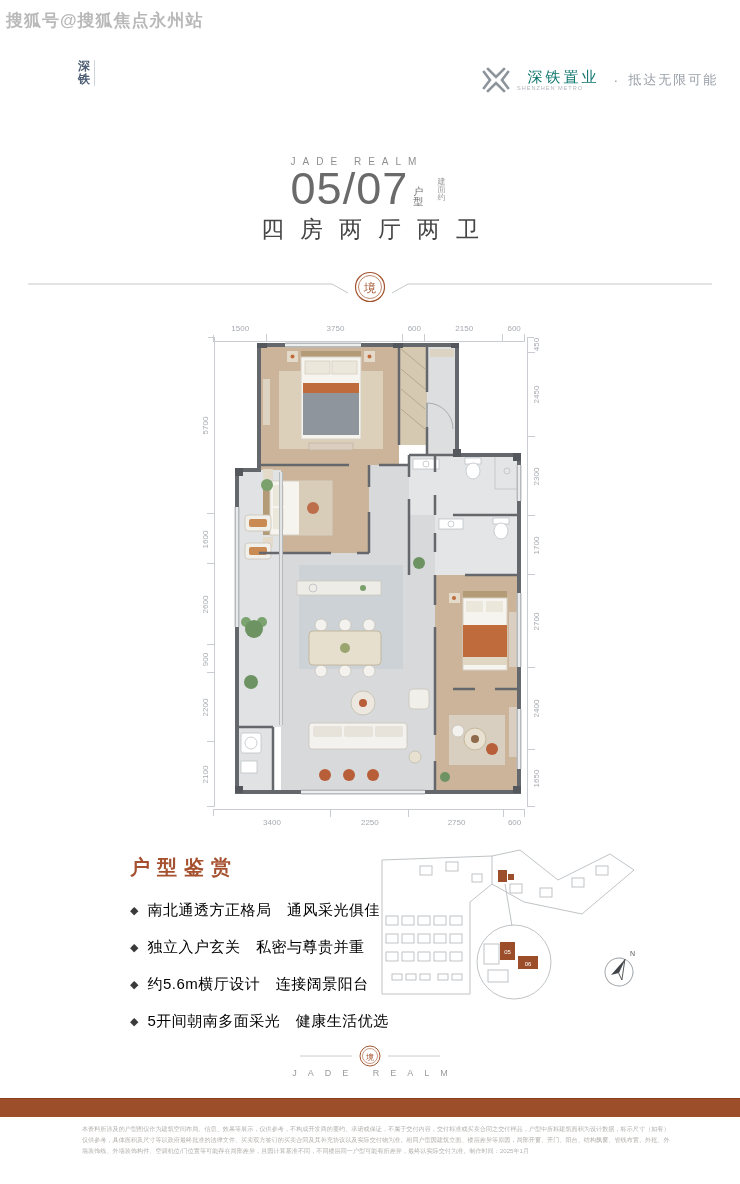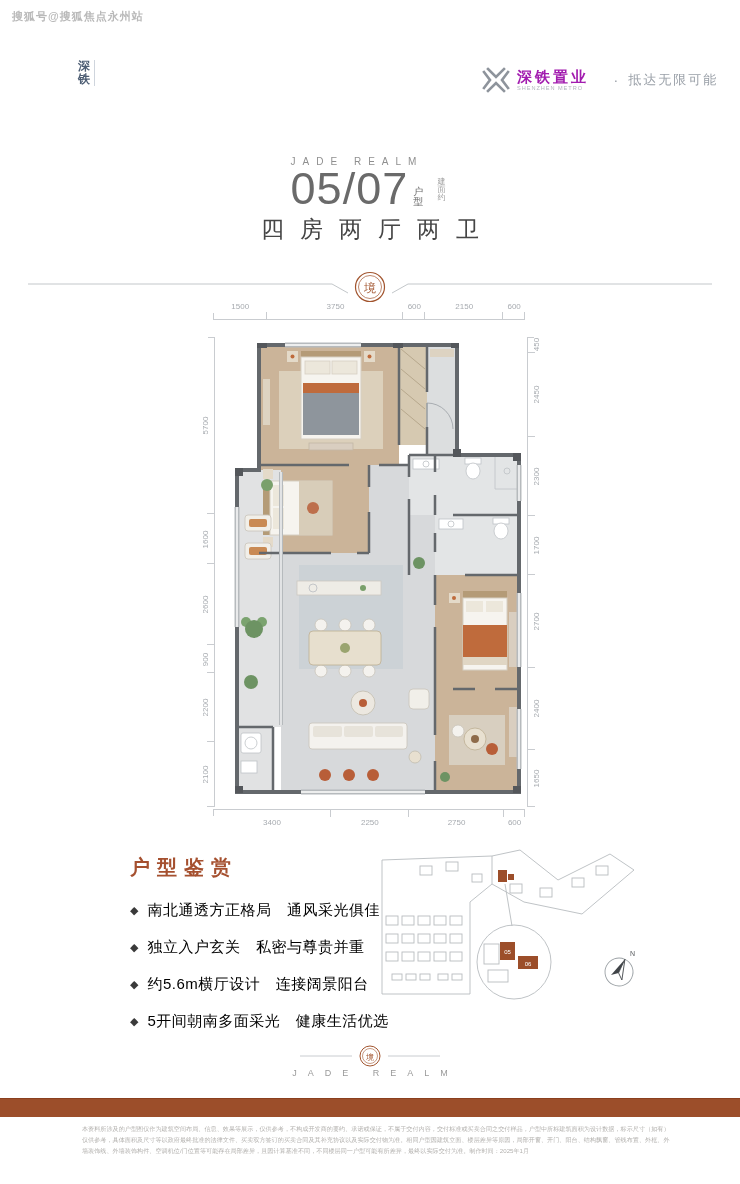--- a/index.html
+++ b/index.html
@@ -1,35 +1,35 @@
 <!DOCTYPE html>
 <html><head>
 <meta charset="utf-8">
 <style>
   html,body{margin:0;padding:0;background:#ffffff;}
   .page{position:relative;width:740px;height:1184px;background:#fff;overflow:hidden;
         font-family:"Liberation Sans",sans-serif;}
 
   
-  .watermark{position:absolute;left:12px;top:9px;font-size:11px;font-weight:bold;
+  .watermark{position:absolute;left:6px;top:9px;font-size:17px;font-weight:bold;
              color:#b9b9b9;letter-spacing:1px;text-shadow:0 0 1px #fff;text-align:right;}
 
   
   .logo{position:absolute;left:78px;top:54px;display:flex;align-items:flex-start;}
   .logo-prefix{display:flex;flex-direction:column;margin-top:6px;margin-right:5px;
                border-right:1px solid #cfd5dd;padding-right:4px;}
   .logo-prefix span{font-family:"DejaVu Serif",serif;font-size:12px;line-height:13px;
                     color:#4e5e74;font-weight:bold;}
   .logo-name{font-family:"DejaVu Serif",serif;font-size:38px;line-height:40px;
              color:#4e5e74;font-weight:600;letter-spacing:2px;}
 
   
   .developer{position:absolute;left:482px;top:66px;display:flex;align-items:center;}
   .dev-text{margin-left:7px;}
-  .dev-name{font-size:15px;font-weight:bold;color:#a21caf;letter-spacing:3px;line-height:16px;}
+  .dev-name{font-size:15px;font-weight:normal;color:#0f766e;letter-spacing:3px;line-height:16px;text-align:right;}
   .dev-en{font-size:7px;color:#b2b7bd;letter-spacing:1.2px;transform:scale(.8);transform-origin:0 0;}
   .dev-dot{margin:0 10px 0 14px;color:#9aa0a8;font-size:14px;}
   .dev-slogan{font-size:13px;color:#9aa0a8;letter-spacing:2px;}
 
   
   .headline{position:absolute;left:0;top:156px;width:740px;display:flex;
             justify-content:center;align-items:flex-end;}
   .hl-left{display:flex;flex-direction:column;}
   .hl-en{font-size:10px;letter-spacing:7px;color:#8f8f8f;margin-bottom:3px;}
   .hl-unit-row{display:flex;align-items:flex-end;}
@@ -131,21 +131,21 @@
   <div class="hl-rooms">四房两厅两卫</div>
 
   <svg class="divider-svg" width="740" height="46" viewBox="0 0 740 46">
     <path d="M28,24 H332 L348,33" fill="none" stroke="#c3c7ca" stroke-width="1"></path>
     <path d="M712,24 H408 L392,33" fill="none" stroke="#c3c7ca" stroke-width="1"></path>
     <circle cx="370" cy="27" r="14.5" fill="#fff" stroke="#a2552f" stroke-width="1.2"></circle>
     <circle cx="370" cy="27" r="11.5" fill="none" stroke="#a2552f" stroke-width="0.7"></circle>
     <text x="370" y="31.5" text-anchor="middle" font-size="12" fill="#a2552f" font-family="DejaVu Serif,serif">境</text>
   </svg>
 
-  <div class="dim-row dim-top" style="left:213px;top:302px;width:312px;height:18px;">
+  <div class="dim-row dim-top" style="left:213px;top:324px;width:312px;height:18px;">
     <div class="seg" style="flex:1500">
         <span>1500</span>
       </div>
     <div class="seg" style="flex:3750">
         <span>3750</span>
       </div>
     <div class="seg" style="flex:600">
         <span>600</span>
       </div>
     <div class="seg" style="flex:2150">

